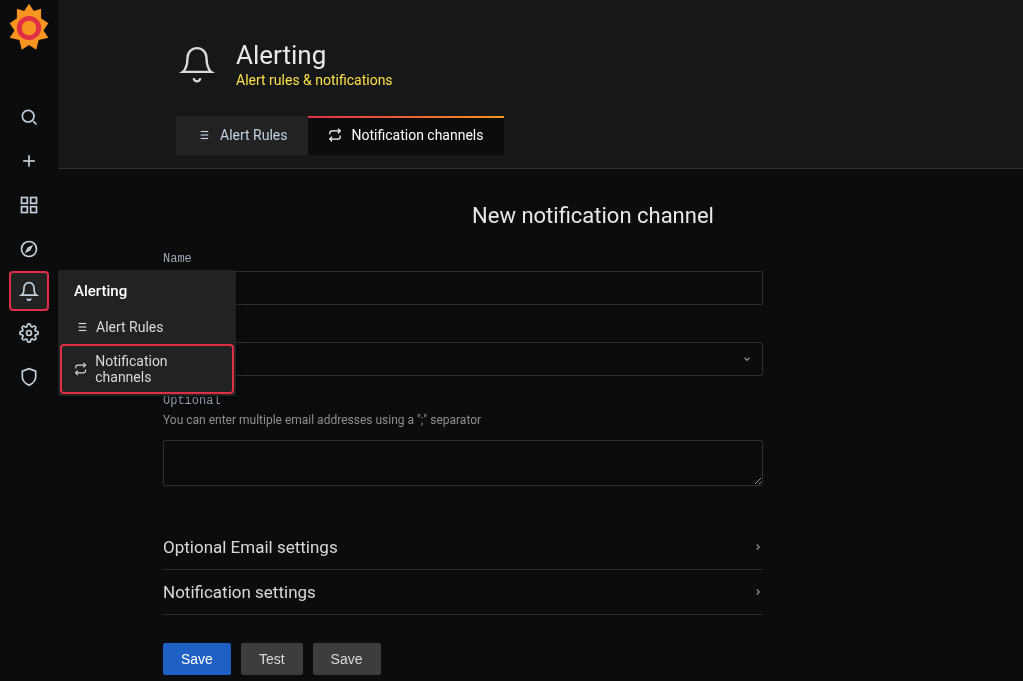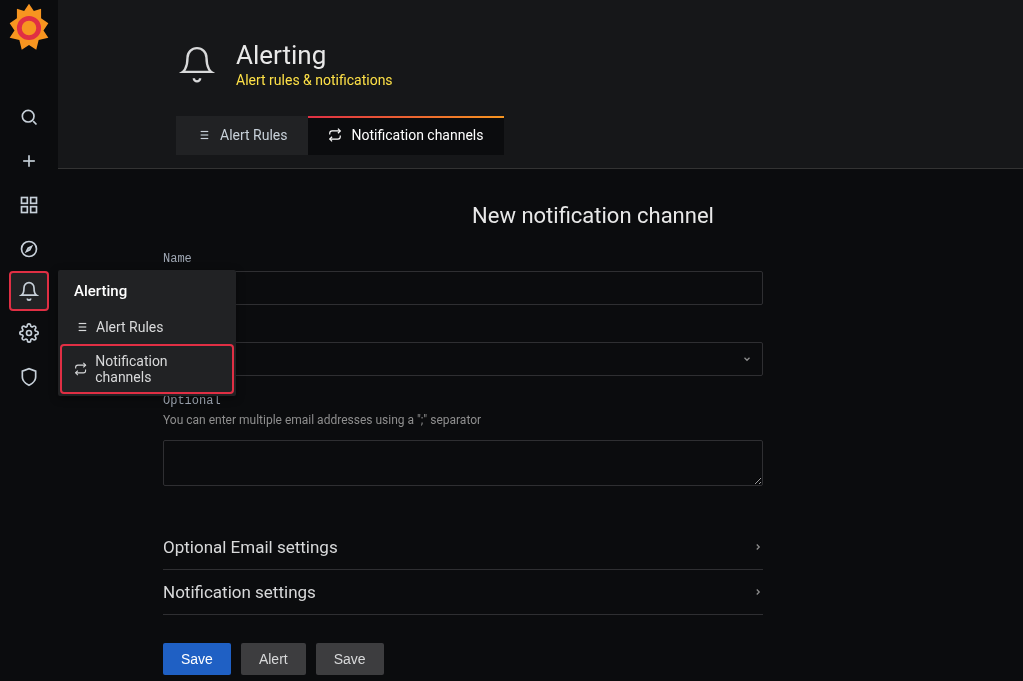--- a/index.html
+++ b/index.html
@@ -203,17 +203,17 @@
     </div>
     <div class="expandable">
       <span class="expandable-label">Notification settings</span>
       <svg viewBox="0 0 24 24" fill="none" stroke="currentColor" stroke-width="3">
           <polyline points="9 18 15 12 9 6"></polyline>
         </svg>
     </div>
 
     <div class="button-row">
       <button class="btn btn-primary">Save</button>
-      <button class="btn btn-secondary">Alert</button>
+      <button class="btn btn-secondary">Test</button>
       <button class="btn btn-secondary">Save</button>
     </div>
   </div>
 </div>
 
 </body></html>

